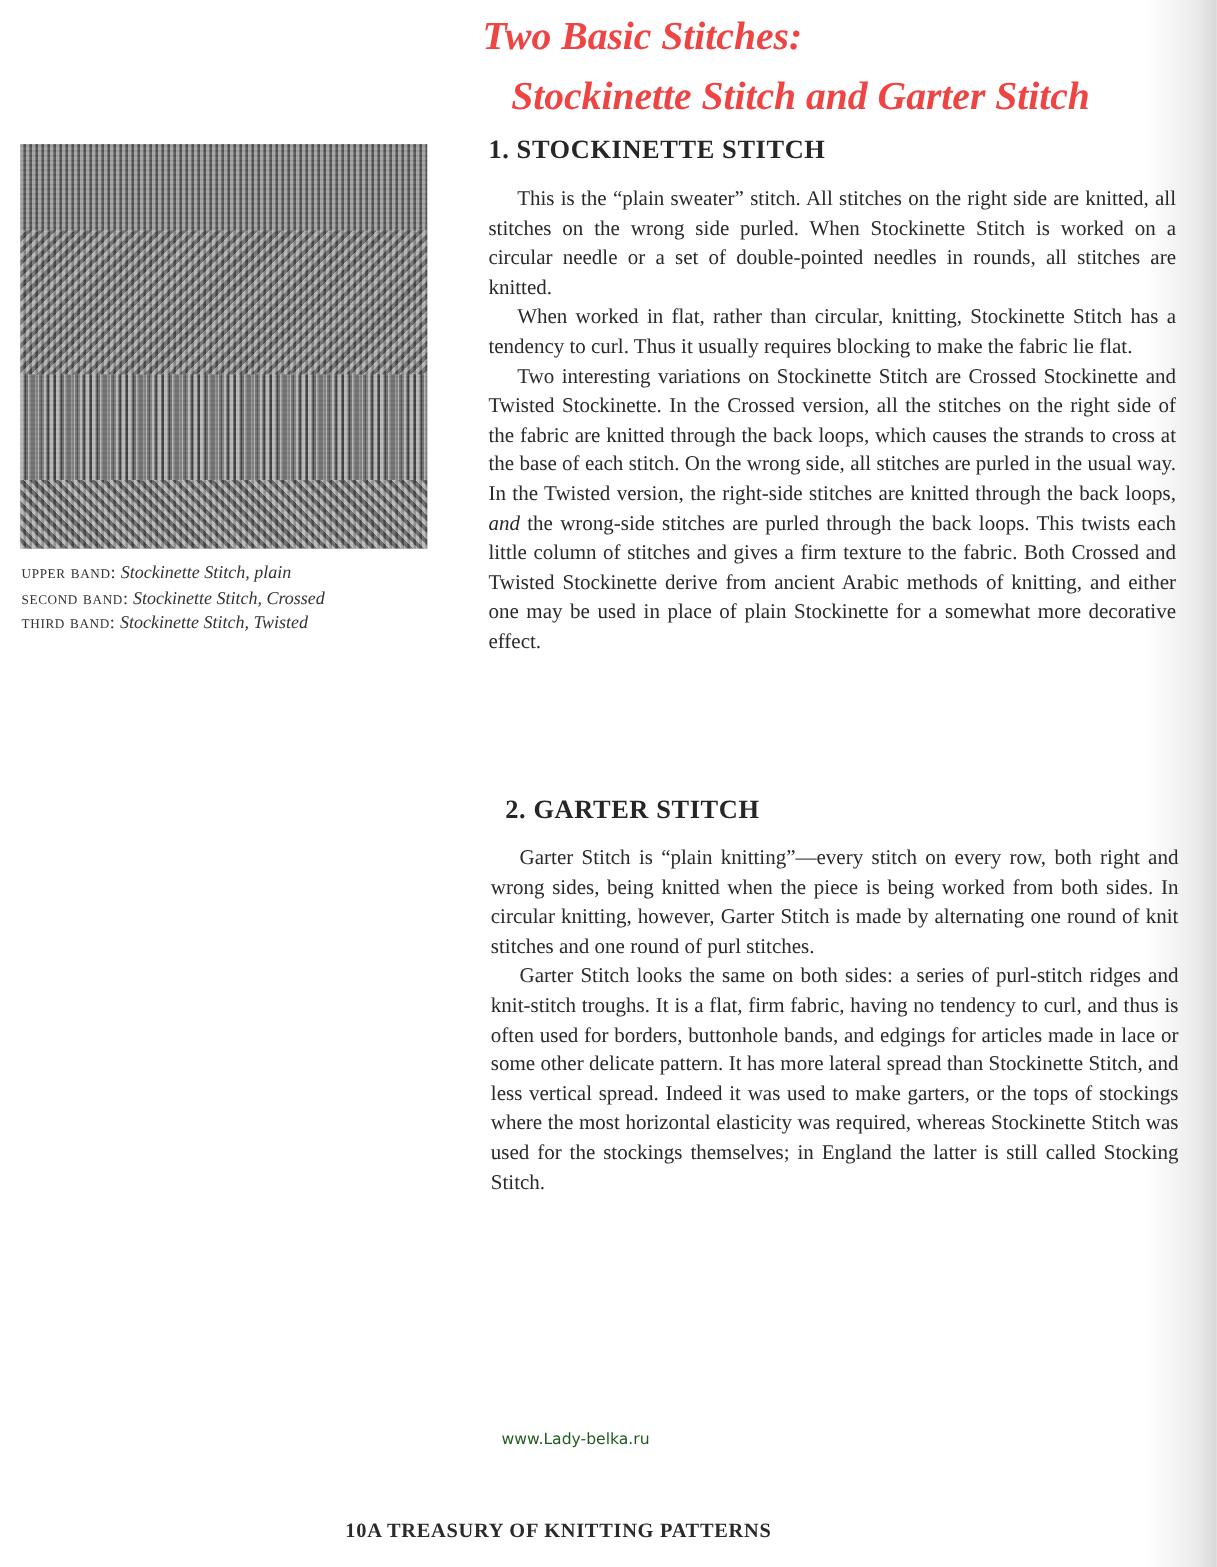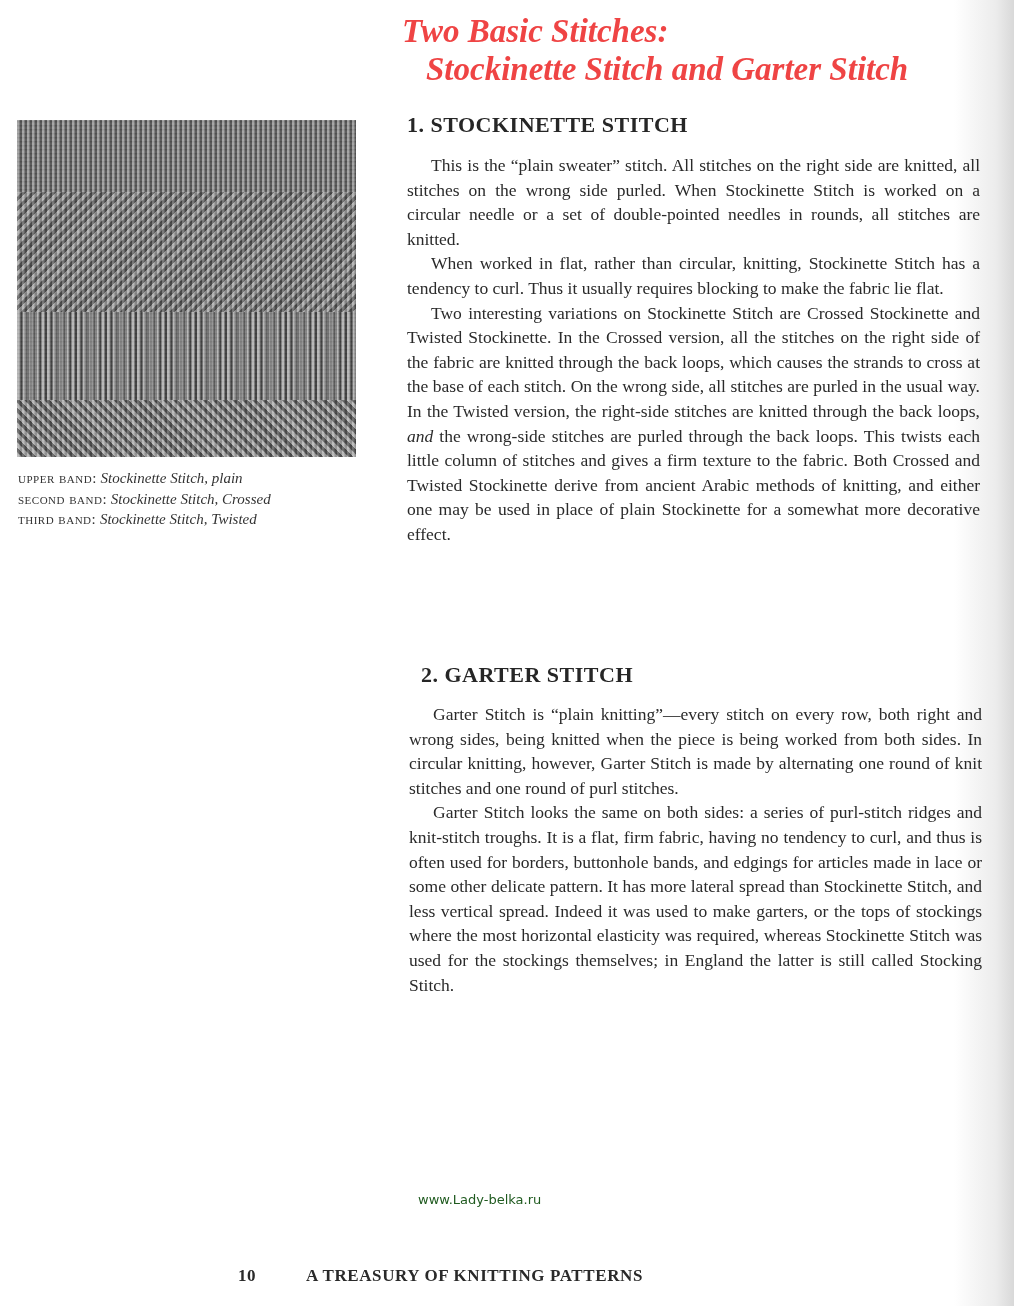--- a/index.html
+++ b/index.html
@@ -12,21 +12,21 @@
     .gutter-shade {
       position: absolute; top: 0; right: 0; width: 60px; height: 1306px;
       background: linear-gradient(to right, rgba(255,255,255,0) 0%, rgba(220,220,220,0.55) 70%, rgba(200,200,200,0.7) 100%);
       pointer-events: none;
     }
     .title {
       position: absolute; left: 402px; top: 12px; width: 600px;
       font-style: italic; font-weight: bold; font-size: 33px; line-height: 38px;
       color: #ef4444;
     }
-    .title .l2 { display: block; padding-left: 24px; }
+    .title .l2 { display: block; padding-left: 24px; margin-top: 12px; }
     .figure {
       position: absolute; left: 17px; top: 120px; width: 339px; height: 337px;
       background-color: #6d6d6d;
       background-image:
         repeating-linear-gradient(90deg, rgba(200,200,200,0.55) 0px, rgba(200,200,200,0.55) 2px, rgba(60,60,60,0.5) 3px, rgba(60,60,60,0.5) 5px),
         repeating-linear-gradient(0deg, rgba(255,255,255,0.12) 0px, rgba(255,255,255,0.12) 2px, rgba(0,0,0,0.12) 3px, rgba(0,0,0,0.12) 4px);
     }
     .figure .band { position: absolute; left: 0; width: 100%; }
     .figure .b1 { top: 0; height: 72px; }
     .figure .b2 { top: 72px; height: 120px;
@@ -56,21 +56,21 @@
     .s2-head { top: 662px; left: 409px; margin-left: 12px; }
     .s2-body { top: 702px; left: 409px; }
     .watermark {
       position: absolute; left: 418px; top: 1192px;
       font-family: "DejaVu Sans", sans-serif; font-size: 13px; color: #1f5a1f;
     }
     .footer {
       position: absolute; left: 238px; top: 1266px; white-space: nowrap;
       font-weight: bold; font-size: 17px; color: #2a2a2a; letter-spacing: 0.6px;
     }
-    .footer .pg { display: inline-block; width: 68px; }
+    .footer .pg { display: inline-block; width: 68px; text-align: right; }
   </style>
 </head>
 <body>
 
 <div class="gutter-shade"></div>
 
 <h1 class="title" style="margin:0">
   <span>Two Basic Stitches:</span>
   <span class="l2">Stockinette Stitch and Garter Stitch</span>
 </h1>

